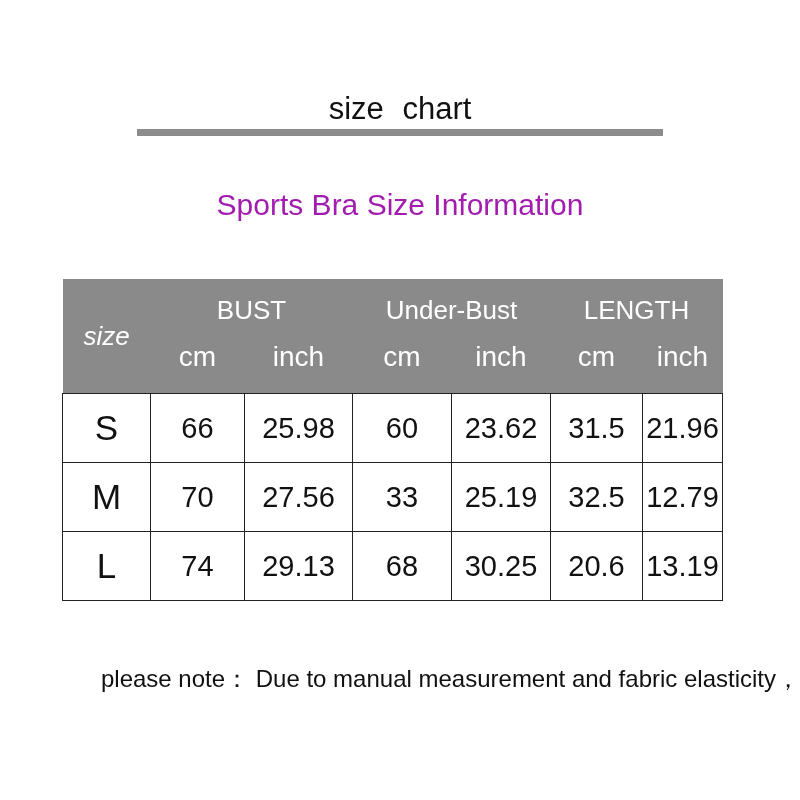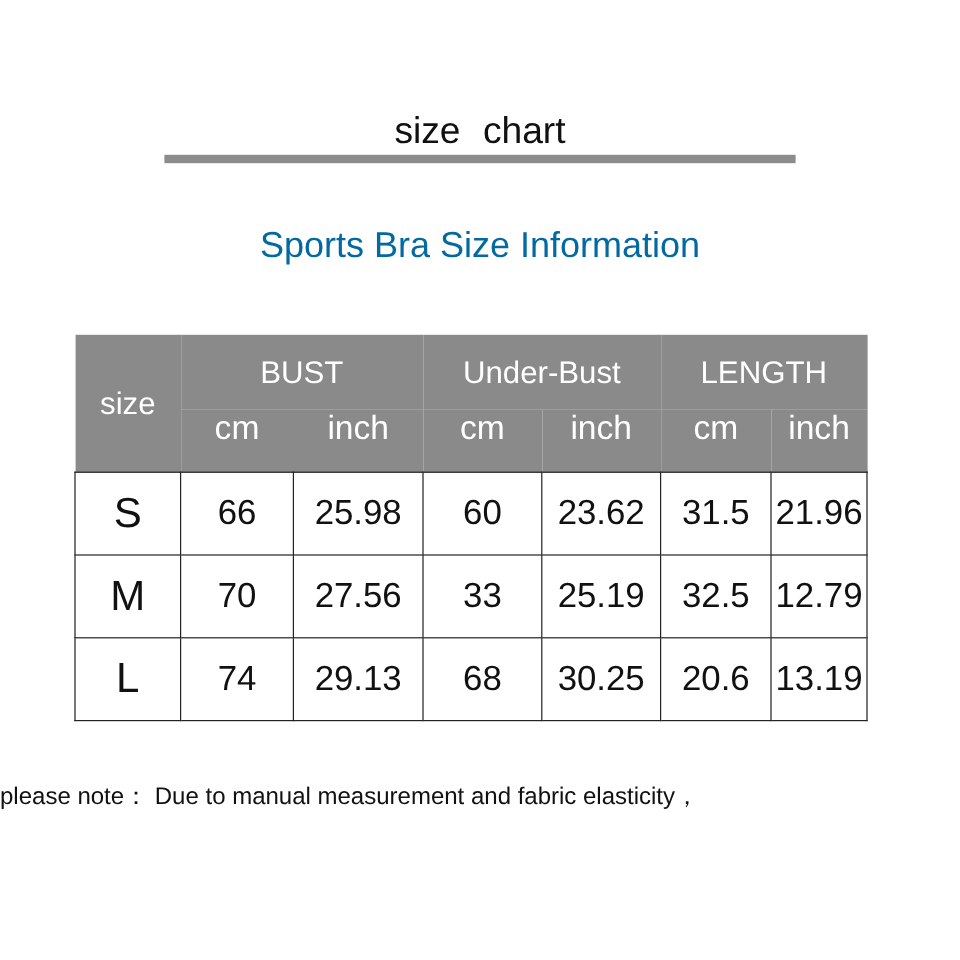--- a/index.html
+++ b/index.html
@@ -23,56 +23,56 @@
   .divider {
     width: 526px; height: 7px;
     margin: 1px auto 0;
     background: #8c8c8c;
   }
   .subtitle {
     margin-top: 50px;
     text-align: center;
     font-size: 30px;
     line-height: 38px;
-    color: #0369a1;
+    color: #a21caf;
   }
 
   table.size-table {
     border-collapse: collapse;
     table-layout: fixed;
     width: 660px;
     margin: 55px 0 0 62px;
   }
   .size-table thead th {
     background: #8a8a8a;
     color: #ffffff;
     font-weight: normal;
     border: none;
     text-align: center;
     vertical-align: middle;
   }
   .size-table thead tr.group-row th { height: 62px; font-size: 26px; }
   .size-table thead tr.units-row th { height: 52px; font-size: 28px; padding-bottom: 20px; vertical-align: middle; }
-  .size-table thead th.th-size { font-size: 27px; }
+  .size-table thead th.th-size { font-size: 27px; font-style: italic; }
 
   .size-table tbody td {
     border: 1px solid #222222;
     height: 69px;
     text-align: center;
     vertical-align: middle;
     font-size: 29px;
     color: #111111;
     background: #ffffff;
   }
   .size-table tbody td.size-cell { font-size: 35px; }
 
   .note {
-    margin-top: 42px;
-    text-align: left;
-    font-size: 20px;
+    margin-top: 56px;
+    text-align: right;
+    font-size: 24px;
     line-height: 43px;
     color: #111111;
   }
 </style>
 </head>
 <body>
 
 <div class="page">
 
   <div class="title">size  chart</div>

